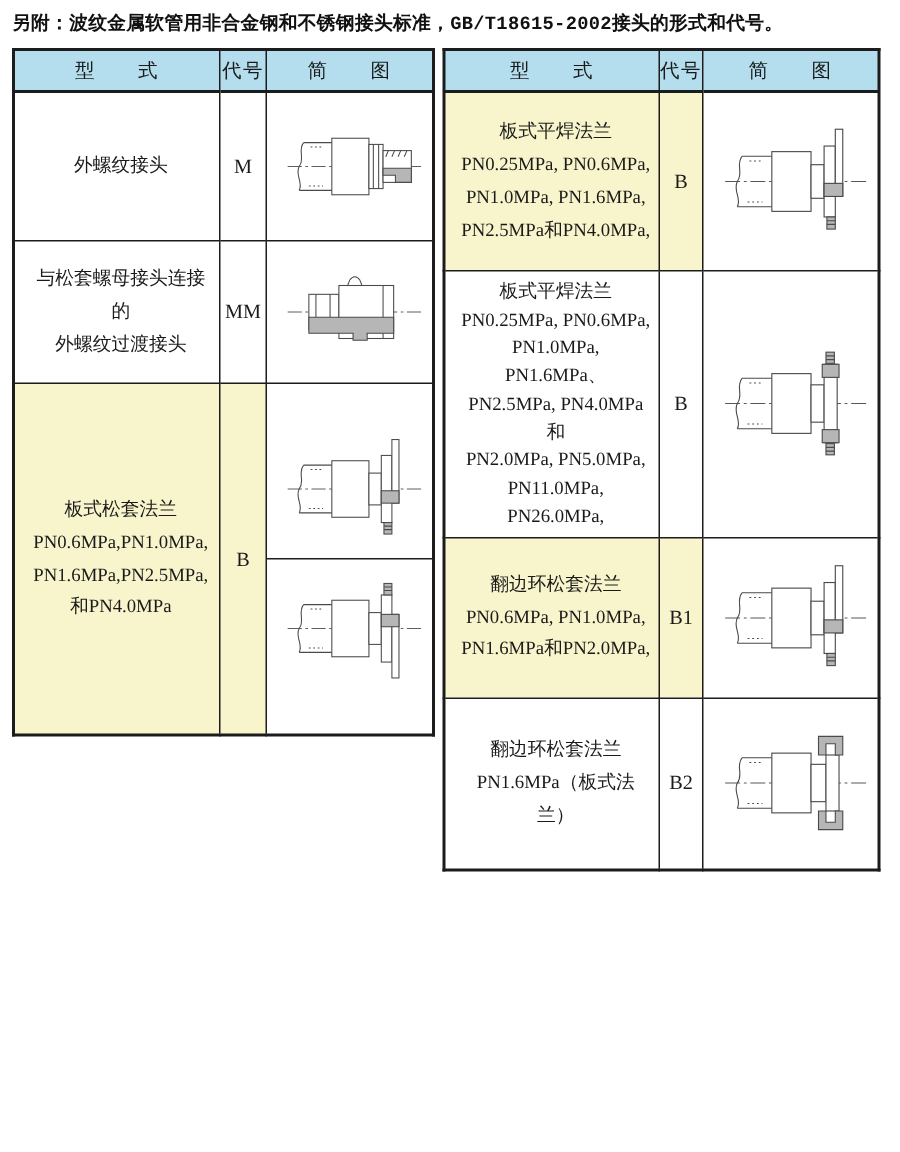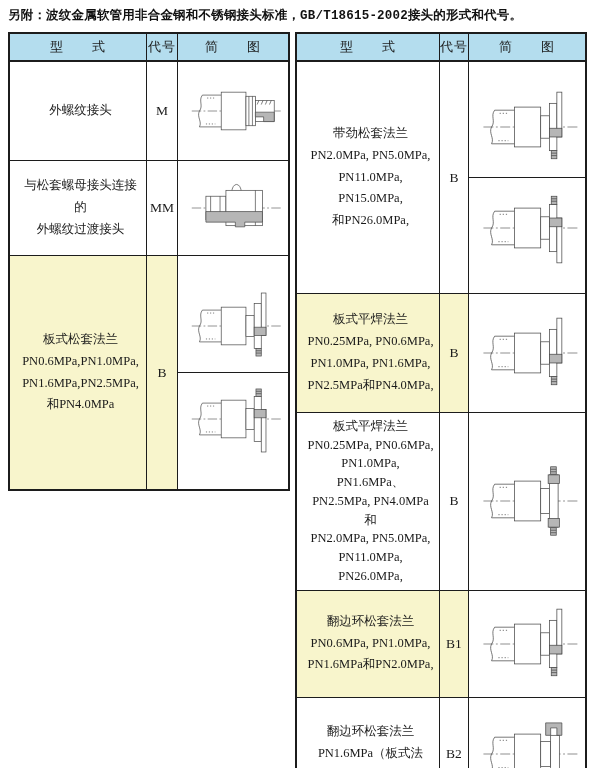--- a/index.html
+++ b/index.html
@@ -246,41 +246,20 @@
           <col class="c-type">
           <col class="c-code">
           <col class="c-diag">
         </colgroup>
       <tbody>
           <tr>
         <th class="c-type">型　　式</th>
         <th class="c-code">代号</th>
         <th class="c-diag">简　　图</th>
       </tr>
-      <tr style="height:232px">
-        <td class="type-cell">带劲松套法兰
-PN2.0MPa, PN5.0MPa,
-PN11.0MPa, PN15.0MPa,
-和PN26.0MPa,</td>
-        <td class="code-cell">B</td>
-        <td class="diagram-cell">
-          <div class="split">
-            <div class="half">
-              <svg class="diag" width="112" height="100" viewBox="0 0 180 120">
-                    <use href="#dia-flange-up"></use>
-                  </svg>
-            </div>
-            <div class="half">
-              <svg class="diag" width="112" height="100" viewBox="0 0 180 120">
-                    <use href="#dia-flange-down"></use>
-                  </svg>
-            </div>
-          </div>
-        </td>
-      </tr>
       <tr class="hl" style="height:119px">
         <td class="type-cell">板式平焊法兰
 PN0.25MPa, PN0.6MPa,
 PN1.0MPa, PN1.6MPa,
 PN2.5MPa和PN4.0MPa,</td>
         <td class="code-cell">B</td>
         <td class="diagram-cell">
           <div class="diag-wrap">
             <svg class="diag" width="112" height="108" viewBox="0 0 180 120">
                   <use href="#dia-flange-up"></use>

